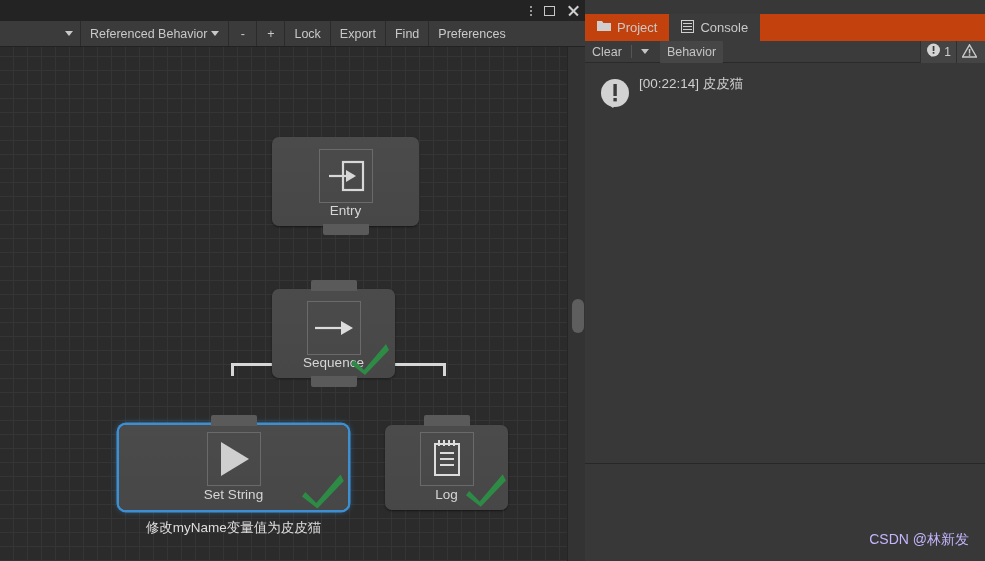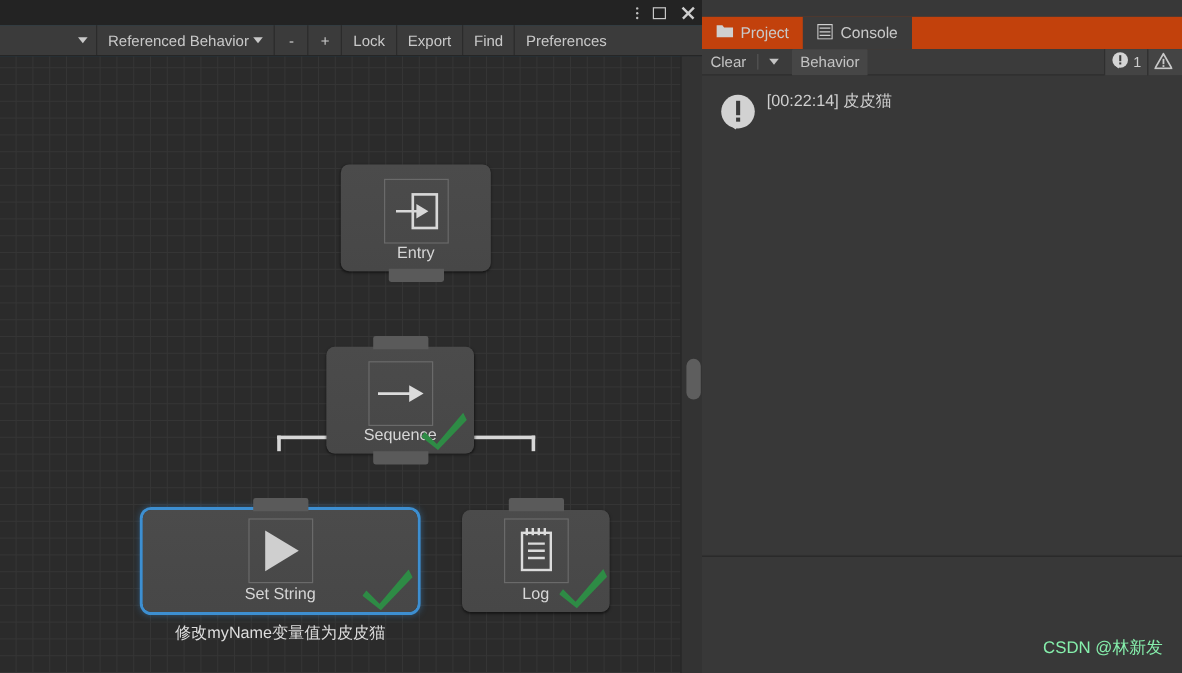--- a/index.html
+++ b/index.html
@@ -154,21 +154,21 @@
     display:flex; align-items:flex-start; padding:4px 6px;
   }
   #log-icon { flex:0 0 auto; margin:4px 6px 0 8px; }
   #log-text { color:#cfcfcf; font-size:13.5px; line-height:1.5; }
   #console-detail {
     position:absolute; left:0; top:463px; width:400px; height:98px;
     background:#383838; border-top:1px solid #272727;
   }
   #watermark {
     position:absolute; right:16px; bottom:12px;
-    color:#86efac; font-size:14px; white-space:nowrap;
+    color:#c4b5fd; font-size:14px; white-space:nowrap;
   }
 </style>
 </head>
 <body>
 
 <div id="app">
 
   <div id="left-pane">
 
     <div id="titlebar">
@@ -208,21 +208,21 @@
     </div>
 
     <div id="graph-canvas">
 
       <div class="conn" style="left:331px; top:140px; width:3px; height:46px;"></div>
       <div class="conn" style="left:331px; top:292px; width:3px; height:25px;"></div>
       <div class="conn" style="left:231px; top:316px; width:215px; height:3px;"></div>
       <div class="conn" style="left:231px; top:316px; width:3px; height:13px;"></div>
       <div class="conn" style="left:443px; top:316px; width:3px; height:13px;"></div>
 
-      <div class="node" style="left:272px; top:90px; width:125px; height:89px;margin-left:12px;">
+      <div class="node" style="left:272px; top:90px; width:147px; height:89px;">
         <div class="node-tab-bot"></div>
         <div class="node-icon">
           <svg width="40" height="36" viewBox="0 0 40 36">
             <rect x="17" y="4" width="20" height="28" fill="none" stroke="#d8d8d8" stroke-width="2.2"></rect>
             <line x1="3" y1="18" x2="28" y2="18" stroke="#d8d8d8" stroke-width="2.2"></line>
             <polygon points="30,18 20,12 20,24" fill="#d8d8d8"></polygon>
           </svg>
         </div>
         <div class="node-label">Entry</div>
       </div>

